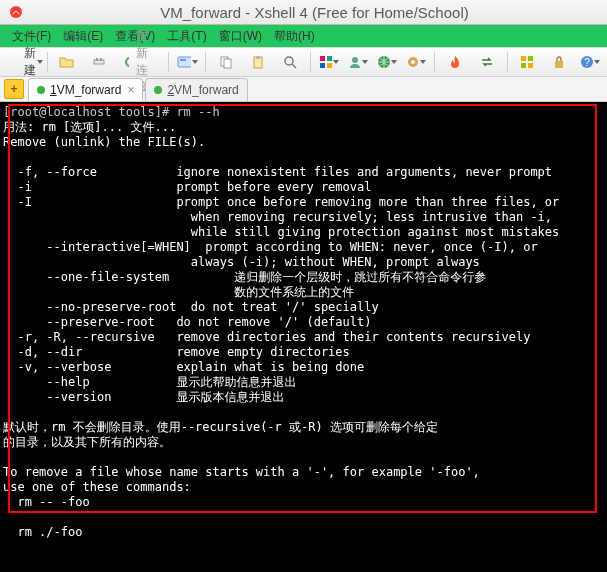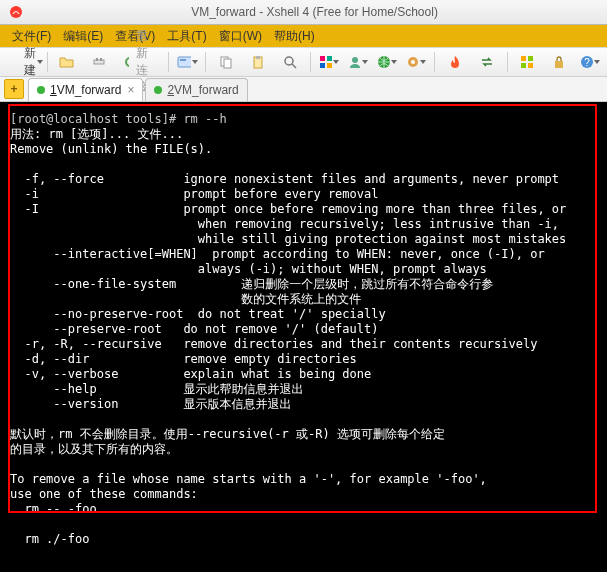--- a/index.html
+++ b/index.html
@@ -1,35 +1,35 @@
 <!DOCTYPE html>
 <html><head>
 <meta charset="utf-8">
 <style>
   html,body{margin:0;padding:0;font-family:"Microsoft YaHei",Tahoma,Arial,sans-serif;font-size:12px;color:#333;background:#f0f0f0;width:607px;height:572px;overflow:hidden}
   .titlebar{height:24px;background:linear-gradient(#f7f7f7,#e9e9e9);border-bottom:1px solid #b9b9b9;display:flex;align-items:center;padding:0 8px;color:#444}
   .titlebar .appicon{width:16px;height:16px;margin-right:6px;display:flex;align-items:center;justify-content:center}
-  .titlebar .t{flex:1;text-align:center;font-size:12px;color:#5a5a5a}
-  .menubar{height:22px;background:#eab308;border-bottom:1px solid #d9d9d9;display:flex;align-items:center;padding:0 6px}
+  .titlebar .t{flex:1;text-align:center;font-size:15px;color:#5a5a5a}
+  .menubar{height:22px;background:#22c55e;border-bottom:1px solid #d9d9d9;display:flex;align-items:center;padding:0 6px}
   .menubar span{padding:2px 6px;cursor:default}
   .toolbar{height:28px;background:linear-gradient(#fdfdfd,#ececec);border-bottom:1px solid #cfcfcf;display:flex;align-items:center;padding:0 4px;gap:2px}
   .tbtn{height:22px;min-width:22px;display:flex;align-items:center;justify-content:center;border:1px solid transparent;border-radius:2px;padding:0 3px;font-size:12px;color:#444}
   .tbtn.txt{padding:0 6px}
   .tbtn svg{display:block}
   .tbtn.drop{padding-right:0}
   .caret{width:10px;height:22px;display:flex;align-items:center;justify-content:center}
   .sep{width:1px;height:20px;background:#cfcfcf;margin:0 3px}
   .tabstrip{height:24px;background:#f4f4f4;border-bottom:1px solid #c9c9c9;display:flex;align-items:flex-end;padding:0 4px}
   .addtab{width:18px;height:18px;background:#ffcc33;border:1px solid #d6a400;border-radius:2px;display:flex;align-items:center;justify-content:center;color:#7a5a00;margin:0 4px 2px 0;font-weight:bold}
   .tab{height:22px;display:flex;align-items:center;padding:0 8px;border:1px solid #bfbfbf;border-bottom:none;border-top-left-radius:4px;border-top-right-radius:4px;background:#f0f0f0;margin-right:2px;font-size:12px;color:#555}
   .tab.active{background:#fff;color:#222}
   .tab .dot{width:8px;height:8px;border-radius:50%;background:#3cb43c;margin-right:5px}
   .tab .x{margin-left:6px;color:#888}
   .terminal{position:relative;background:#000;color:#fff;font-family:Consolas,"Courier New",monospace;font-size:12px;line-height:15px;height:482px;padding:2px 0 0 2px;overflow:hidden}
-  .terminal pre{margin:8px;white-space:pre}
+  .terminal pre{margin:1px;white-space:pre}
   .terminal .cmd{color:#c6c6c6}
   .terminal .hl{color:#ffffff}
   .redbox{position:absolute;left:8px;top:2px;width:585px;height:405px;border:2px solid #ff0000;pointer-events:none}
   u.acc{text-decoration:underline}
 </style>
 </head>
 <body>
 
 <div class="titlebar">
   <span class="appicon">

